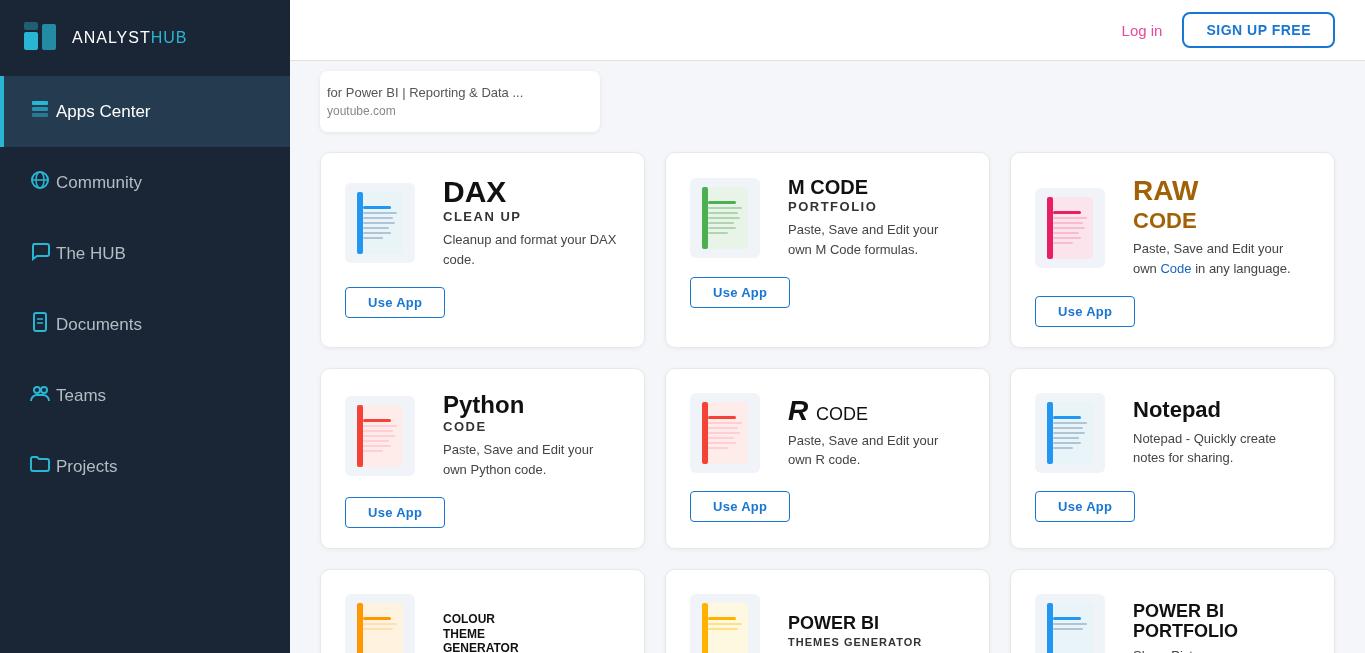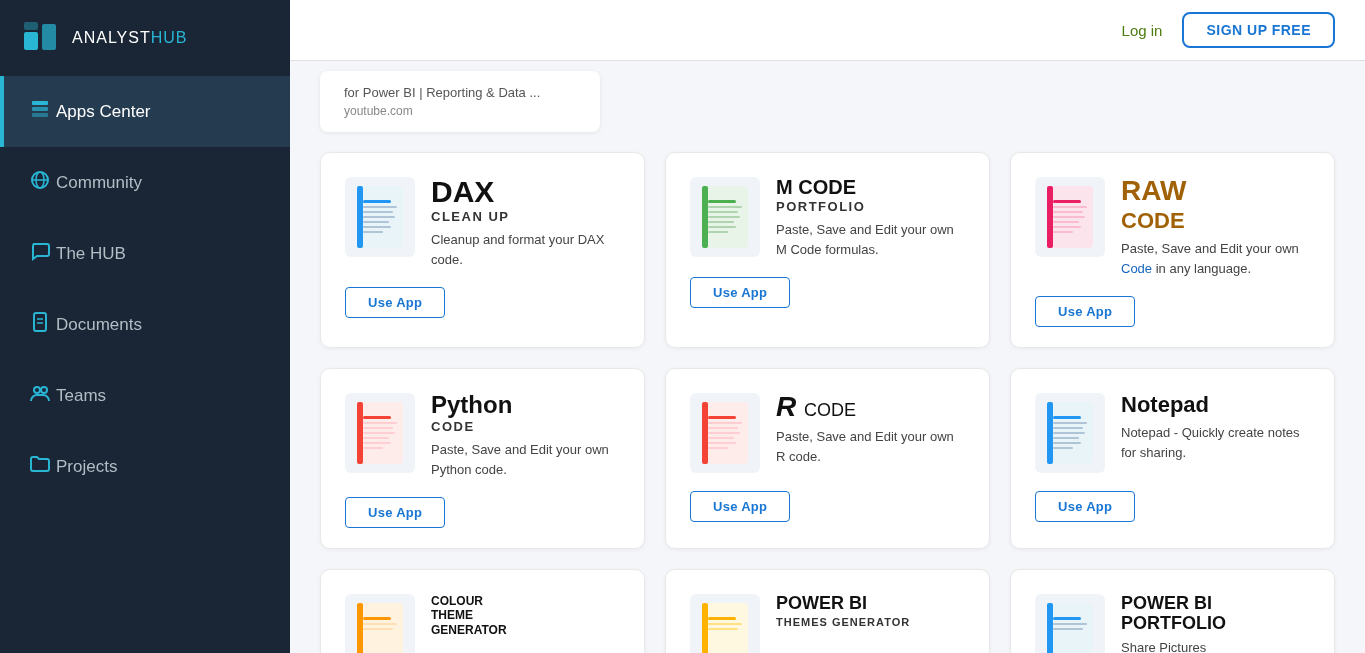--- a/index.html
+++ b/index.html
@@ -60,21 +60,21 @@
       display: flex;
       justify-content: flex-end;
       align-items: center;
       padding: 12px 30px;
       background: #fff;
       border-bottom: 1px solid #e0e0e0;
       gap: 20px;
     }
     .topbar-login {
       font-size: 15px;
-      color: #4d7c0f;
+      color: #ec4899;
       cursor: pointer;
     }
     .topbar-signup {
       font-size: 14px;
       font-weight: 700;
       color: #1976d2;
       border: 2px solid #1976d2;
       padding: 8px 22px;
       border-radius: 8px;
       cursor: pointer;
@@ -86,21 +86,21 @@
     .content-area {
       flex: 1;
       overflow-y: auto;
       padding: 10px 30px 20px 30px;
     }
 
     
     .preview-card {
       background: #fff;
       border-radius: 8px;
-      padding: 14px 24px;
+      padding: 14px 7px;
       margin-bottom: 20px;
       max-width: 280px;
       box-shadow: 0 1px 4px rgba(0,0,0,0.08);
       font-size: 13px;
       color: #333;
     }
     .preview-card .preview-title { font-size: 13px; color: #555; margin-bottom: 4px; }
     .preview-card .preview-url { color: #888; font-size: 12px; }
 
     
@@ -114,22 +114,22 @@
       border-radius: 10px;
       border: 1px solid #e8e8e8;
       padding: 24px 24px 20px 24px;
       display: flex;
       flex-direction: column;
       gap: 10px;
       box-shadow: 0 1px 4px rgba(0,0,0,0.05);
     }
     .card-top {
       display: flex;
-      align-items: flex-start;
-      gap: 16px;
+      align-items: center;
+      gap: 28px;
     }
     .card-thumb {
       width: 70px;
       min-width: 70px;
       height: 80px;
       background: #f0f4f8;
       border-radius: 6px;
       display: flex;
       align-items: center;
       justify-content: center;

